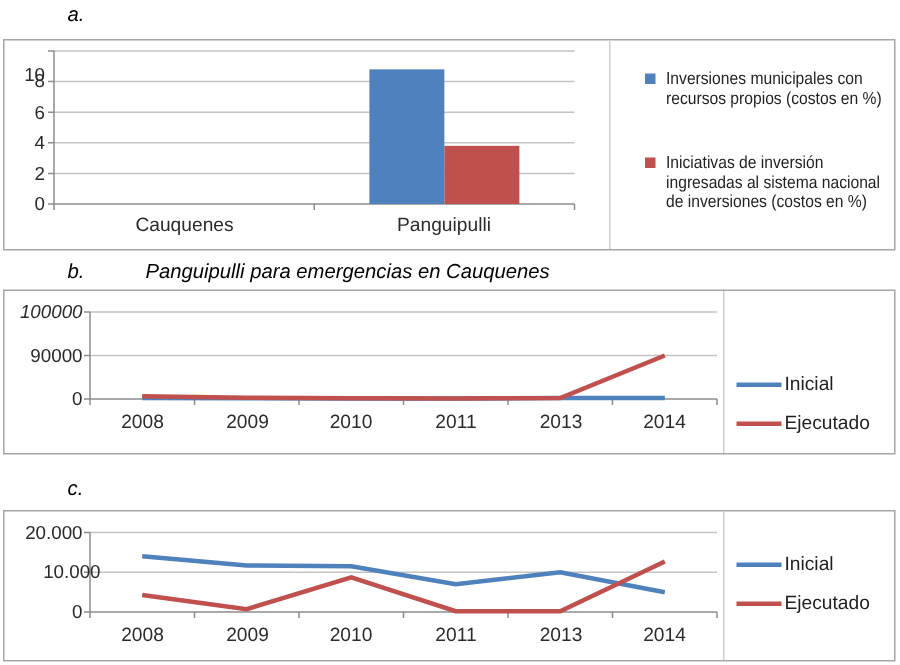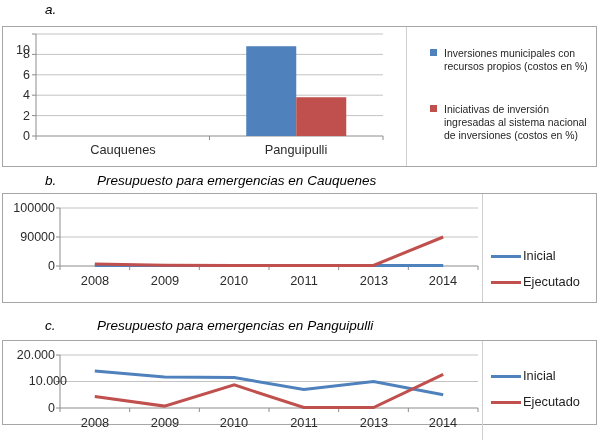--- a/index.html
+++ b/index.html
@@ -69,21 +69,21 @@
 
     <div class="lg-square" style="left: 427px; top: 22px; background: rgb(79, 129, 189);"></div>
     <div class="lg-wrap" style="left:441px; top:19px;">Inversiones municipales con recursos propios (costos en %)</div>
 
     <div class="lg-square" style="left: 427px; top: 78px; background: rgb(192, 80, 77);"></div>
     <div class="lg-wrap" style="left:441px; top:75px;">Iniciativas de inversión ingresadas al sistema nacional de inversiones  (costos en %)</div>
   </div>
 
   <div class="title-row" style="top:173px;">
     <span class="title-letter">b.</span>
-    <span class="title-text">Presupuesto para emergencias en Cauquenes</span>
+    <span class="title-text">Panguipulli para emergencias en Cauquenes</span>
   </div>
 
   <div class="chart-box" style="top:193px; height:110px;">
     <svg id="chart-b" width="593" height="108">
         <line x1="57" y1="14" x2="475" y2="14" stroke="#C3C3C3" stroke-width="1"></line>
         <line x1="57" y1="43" x2="475" y2="43" stroke="#C3C3C3" stroke-width="1"></line>
         <line x1="57" y1="72" x2="475" y2="72" stroke="#8C8C8C" stroke-width="1"></line>
         <line x1="57" y1="14" x2="57" y2="72" stroke="#8C8C8C" stroke-width="1"></line>
         <line x1="53" y1="72" x2="57" y2="72" stroke="#8C8C8C" stroke-width="1"></line>
         <line x1="53" y1="43" x2="57" y2="43" stroke="#8C8C8C" stroke-width="1"></line>
@@ -92,45 +92,44 @@
         <line x1="126.66666666666667" y1="72" x2="126.66666666666667" y2="76" stroke="#8C8C8C" stroke-width="1"></line>
         <line x1="196.33333333333334" y1="72" x2="196.33333333333334" y2="76" stroke="#8C8C8C" stroke-width="1"></line>
         <line x1="266" y1="72" x2="266" y2="76" stroke="#8C8C8C" stroke-width="1"></line>
         <line x1="335.6666666666667" y1="72" x2="335.6666666666667" y2="76" stroke="#8C8C8C" stroke-width="1"></line>
         <line x1="405.33333333333337" y1="72" x2="405.33333333333337" y2="76" stroke="#8C8C8C" stroke-width="1"></line>
         <line x1="475" y1="72" x2="475" y2="76" stroke="#8C8C8C" stroke-width="1"></line>
         <polyline points="91.8,71.4 161.5,71.5 231.2,71.6 300.8,71.6 370.5,71.4 440.2,71.4" fill="none" stroke="#4F81BD" stroke-width="3"></polyline>
         <polyline points="91.8,70.1 161.5,71.2 231.2,71.5 300.8,71.6 370.5,71.4 440.2,43.0" fill="none" stroke="#C0504D" stroke-width="3"></polyline>
       </svg>
 
-    <span class="ytick" style="left:0; width:52px; top:7px;">100000</span>
+    <span class="ytick" style="left:0; width:52px; top:7px;font-style:italic;">100000</span>
     <span class="ytick" style="left:0; width:52px; top:36px;">90000</span>
     <span class="ytick" style="left:0; width:52px; top:65px;">0</span>
 
     <span class="xlab" style="left:67px;  width:50px; top:79px;">2008</span>
     <span class="xlab" style="left:137px; width:50px; top:79px;">2009</span>
     <span class="xlab" style="left:206px; width:50px; top:79px;">2010</span>
     <span class="xlab" style="left:276px; width:50px; top:79px;">2011</span>
     <span class="xlab" style="left:346px; width:50px; top:79px;">2013</span>
     <span class="xlab" style="left:415px; width:50px; top:79px;">2014</span>
 
     <div class="divider" style="left:479px; height:108px;"></div>
 
     <div class="lg-line-swatch" style="left: 488px; top: 61px; background: rgb(79, 129, 189);"></div>
     <span class="lg-line-label" style="left:520px; top:54px;">Inicial</span>
     <div class="lg-line-swatch" style="left: 488px; top: 87px; background: rgb(192, 80, 77);"></div>
     <span class="lg-line-label" style="left:520px; top:80px;">Ejecutado</span>
   </div>
 
   <div class="title-row" style="top:318px;">
     <span class="title-letter">c.</span>
-    <span class="title-text">Presupuesto para emergencias en Panguipulli</span>
   </div>
 
-  <div class="chart-box" style="top:340px; height:85px;">
+  <div class="chart-box" style="top:340px; height:101px;">
     <svg id="chart-c" width="593" height="99">
         <line x1="57" y1="14" x2="475" y2="14" stroke="#C3C3C3" stroke-width="1"></line>
         <line x1="57" y1="40.5" x2="475" y2="40.5" stroke="#C3C3C3" stroke-width="1"></line>
         <line x1="57" y1="67" x2="475" y2="67" stroke="#8C8C8C" stroke-width="1"></line>
         <line x1="57" y1="14" x2="57" y2="67" stroke="#8C8C8C" stroke-width="1"></line>
         <line x1="53" y1="67" x2="57" y2="67" stroke="#8C8C8C" stroke-width="1"></line>
         <line x1="53" y1="40.5" x2="57" y2="40.5" stroke="#8C8C8C" stroke-width="1"></line>
         <line x1="53" y1="14" x2="57" y2="14" stroke="#8C8C8C" stroke-width="1"></line>
         <line x1="57" y1="67" x2="57" y2="71" stroke="#8C8C8C" stroke-width="1"></line>
         <line x1="126.66666666666667" y1="67" x2="126.66666666666667" y2="71" stroke="#8C8C8C" stroke-width="1"></line>

